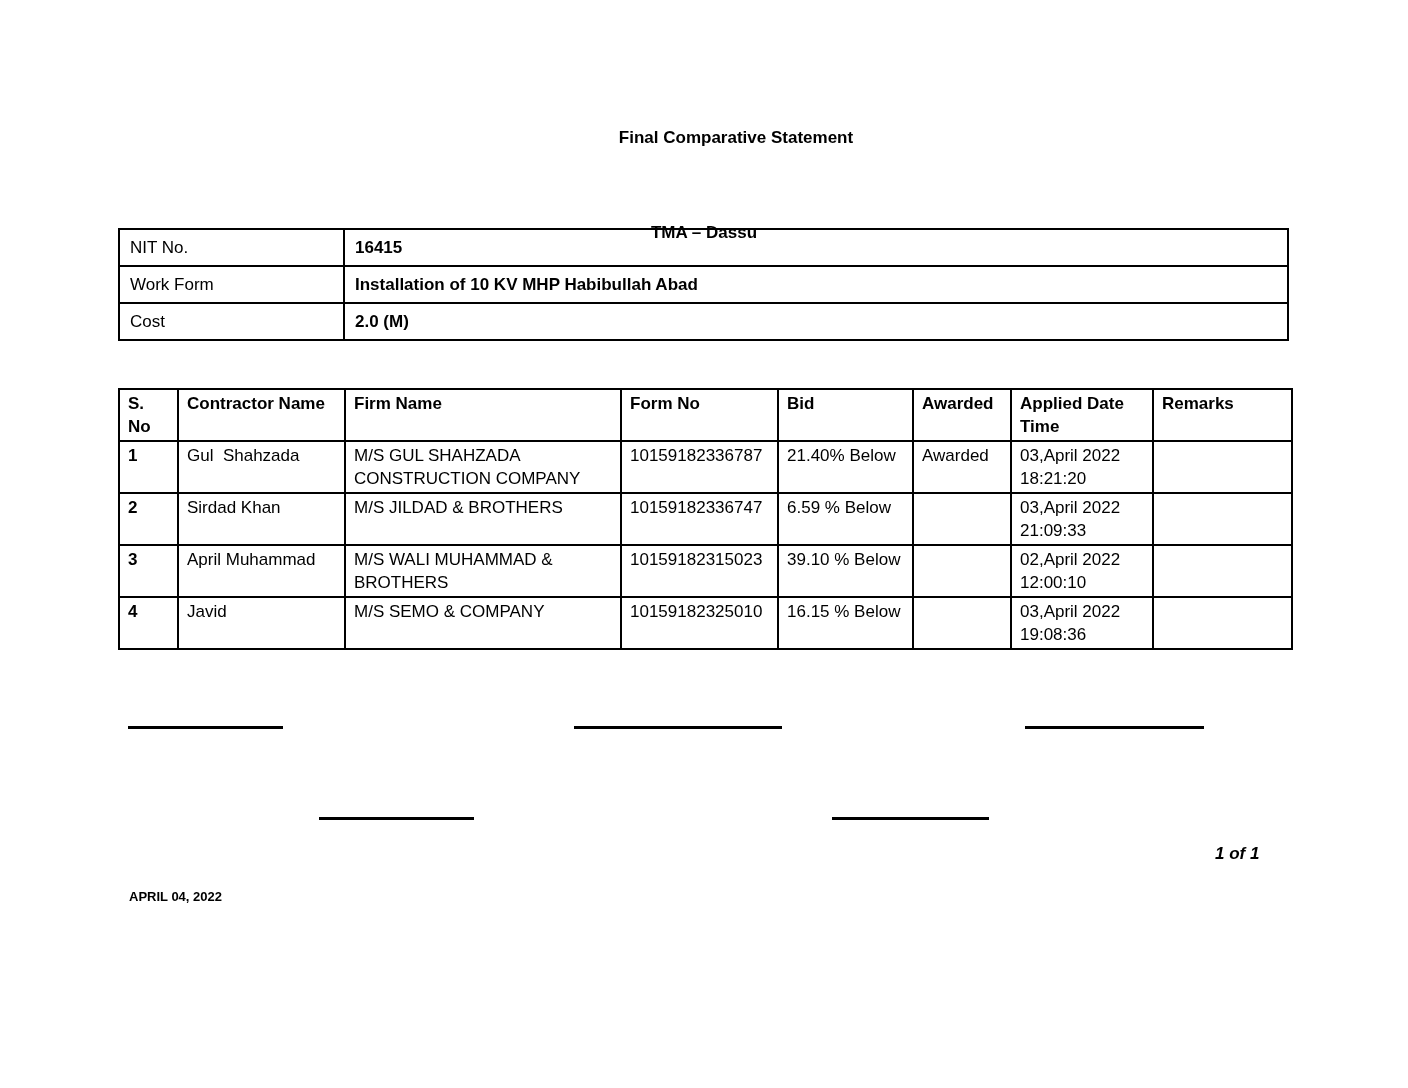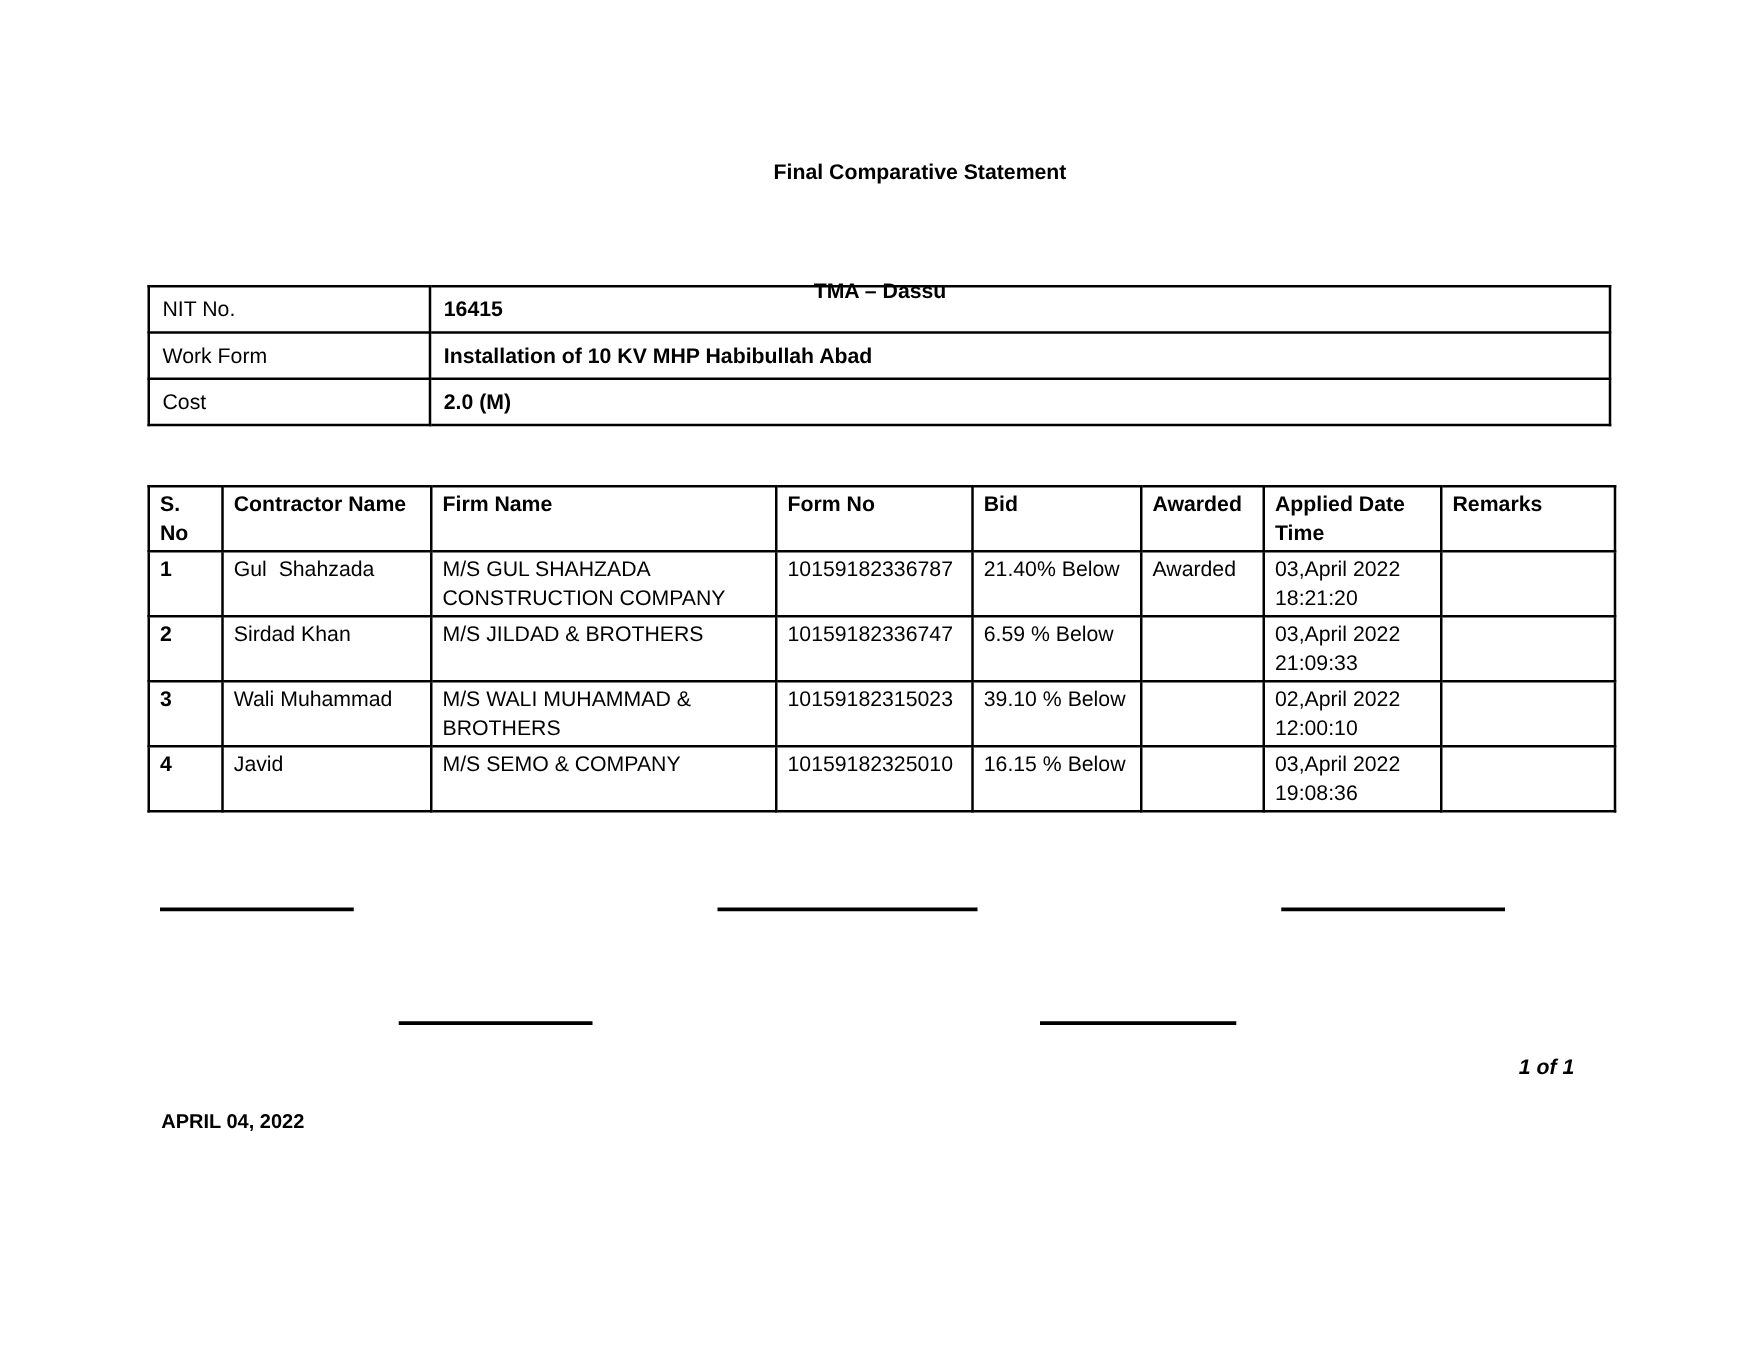--- a/index.html
+++ b/index.html
@@ -48,21 +48,21 @@
   .sig-a3 { left:1025px; top:726px; width:179px; }
   .sig-b1 { left:319px;  top:817px; width:155px; }
   .sig-b2 { left:832px;  top:817px; width:157px; }
 
   .page-number {
     position:absolute; left:1215px; top:844px;
     font-size:17px; font-weight:700;font-style:italic;
   }
   .footer-date {
     position:absolute; left:129px; top:889px;
-    font-size:16px; font-weight:700;
+    font-size:13px; font-weight:700;
   }
 </style>
 </head>
 <body>
 
 <div class="doc-title">Final Comparative Statement</div>
 <div class="doc-subtitle">TMA – Dassu</div>
 
 <table class="info-table">
   <colgroup>
@@ -124,21 +124,21 @@
       <td>Sirdad Khan</td>
       <td>M/S JILDAD &amp; BROTHERS</td>
       <td>10159182336747</td>
       <td>6.59 % Below</td>
       <td></td>
       <td>03,April 2022 21:09:33</td>
       <td></td>
     </tr>
     <tr>
       <td class="cell-sno">3</td>
-      <td>Wali Muhammad</td>
+      <td>April Muhammad</td>
       <td>M/S WALI MUHAMMAD &amp; BROTHERS</td>
       <td>10159182315023</td>
       <td>39.10 % Below</td>
       <td></td>
       <td>02,April 2022 12:00:10</td>
       <td></td>
     </tr>
     <tr>
       <td class="cell-sno">4</td>
       <td>Javid</td>

